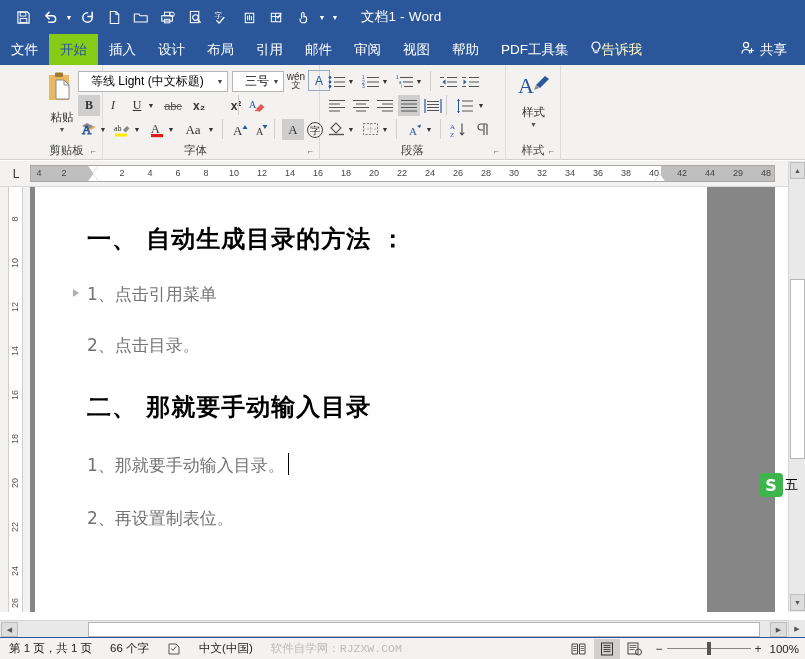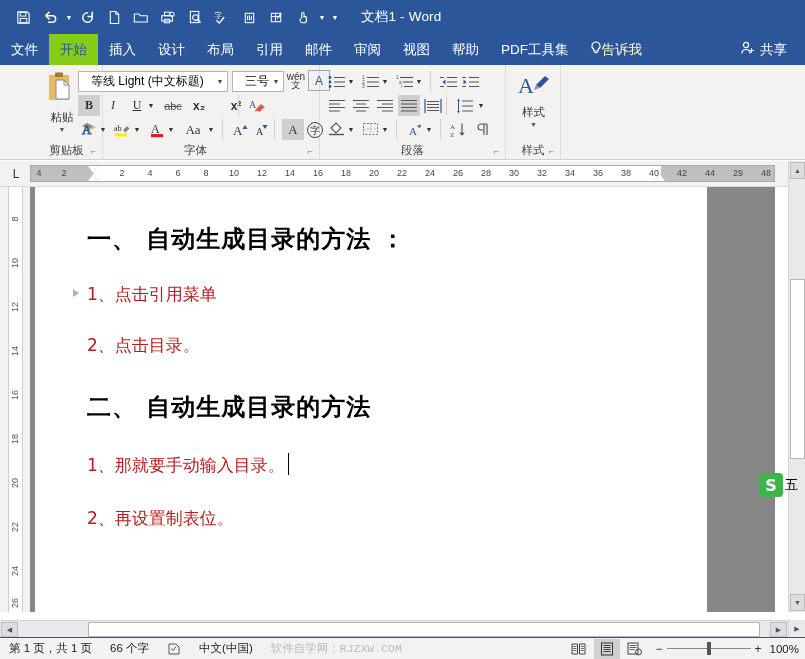--- a/index.html
+++ b/index.html
@@ -142,21 +142,21 @@
   }
   .page {
     position:absolute; left:5px; top:0; width:672px; height:425px; background:#fff;
   }
   .doc-body { position:absolute; left:52px; top:14px; width:560px; }
   .h-line {
     font-size:24px; font-weight:bold; color:#000; letter-spacing:1px;
     font-family:"DejaVu Sans","Liberation Sans",sans-serif;
   }
   .p-line {
-    font-size:17px; color:#b91c1c;
+    font-size:17px; color:#737373;
     font-family:"DejaVu Sans","Liberation Sans",sans-serif;
   }
   .collapse-tri {
     position:absolute; left:-14px; top:6px; width:0; height:0;
     border-left:6px solid #b0b0b0; border-top:4px solid transparent;
     border-bottom:4px solid transparent;
   }
   .caret-bar {
     display:inline-block; width:1px; height:22px; background:#000;
     vertical-align:-4px; margin-left:3px;
@@ -679,21 +679,21 @@
         <div style="position:relative; margin-top:28px;">
           <span class="collapse-tri"></span>
           <div class="p-line">1、点击引用菜单</div>
         </div>
 
         <div style="position:relative; margin-top:28px;">
           <div class="p-line">2、点击目录。</div>
         </div>
 
         <div style="position:relative; margin-top:34px;">
-          <div class="h-line">二、 自动生成目录的方法</div>
+          <div class="h-line">二、 那就要手动输入目录</div>
         </div>
 
         <div style="position:relative; margin-top:30px;">
           <div class="p-line"><span>1、那就要手动输入目录。</span><span class="caret-bar"></span></div>
         </div>
 
         <div style="position:relative; margin-top:30px;">
           <div class="p-line">2、再设置制表位。</div>
         </div>
 

